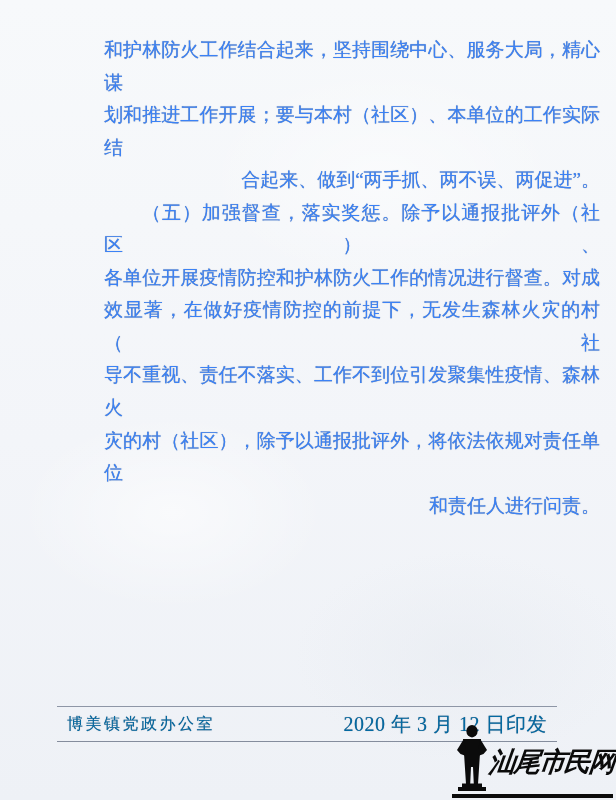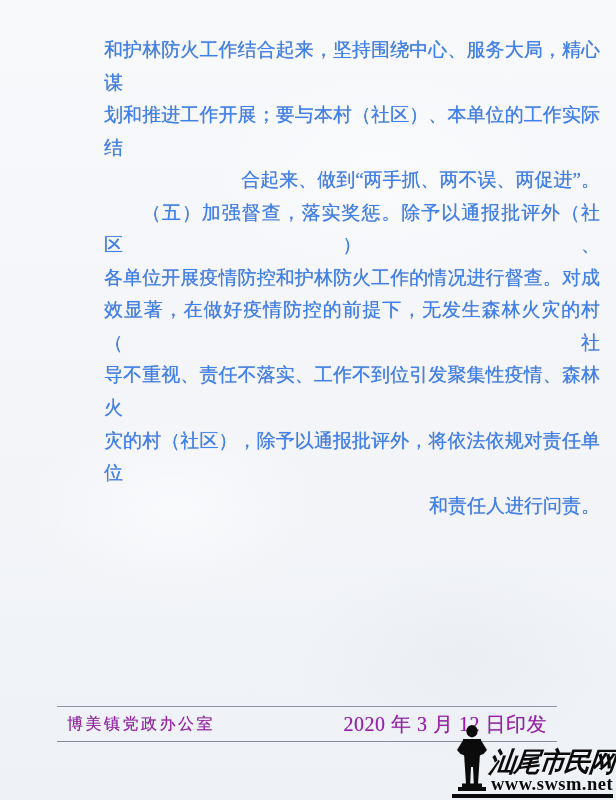--- a/index.html
+++ b/index.html
@@ -61,21 +61,21 @@
     top: 706px;
     width: 500px;
     height: 36px;
     box-sizing: border-box;
     border-top: 1.5px solid #8e96a6;
     border-bottom: 1.5px solid #858d9d;
     display: flex;
     justify-content: space-between;
     align-items: center;
     padding: 0 10px 0 10px;
-    color: #a21caf;
+    color: #0369a1;
     text-shadow: 0 0 0.7px rgba(77,88,110,0.7);
   }
   .imprint .office {
     font-size: 16px;
     letter-spacing: 2.5px;
   }
   .imprint .print-date {
     font-size: 20px;
     letter-spacing: 0.5px;
   }
@@ -162,15 +162,14 @@
 
       <path d="M26.5,14.5 L33,25 L29.5,29 L24,31 L24,24 Z"></path>
 
       <path d="M10.5,36 L12,59 L16.2,59 L17,42 L19,42 L19.8,59 L24,59 L25.5,36 Z"></path>
 
       <rect x="8" y="58.5" width="20" height="3.5"></rect>
       <rect x="4" y="62" width="28" height="4"></rect>
     </g>
   </svg>
   <span class="site-name">汕尾市民网</span>
-  <span class="site-url">www.swsm.net</span>
   <div class="underbar"></div>
 </div>
 
 </body></html>

